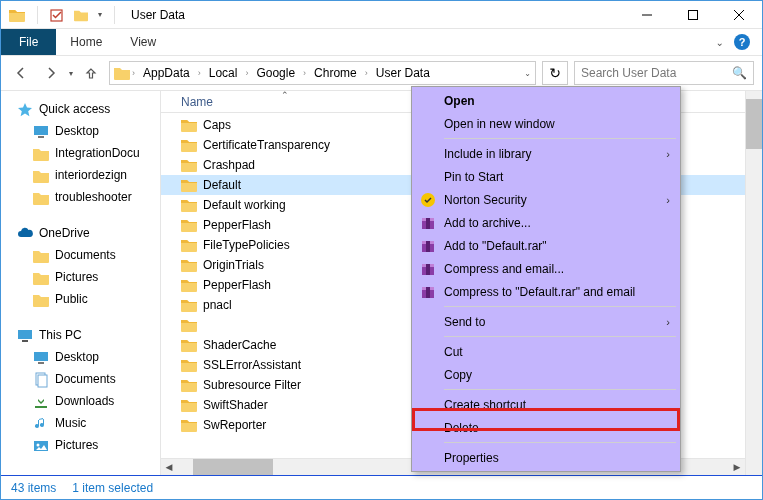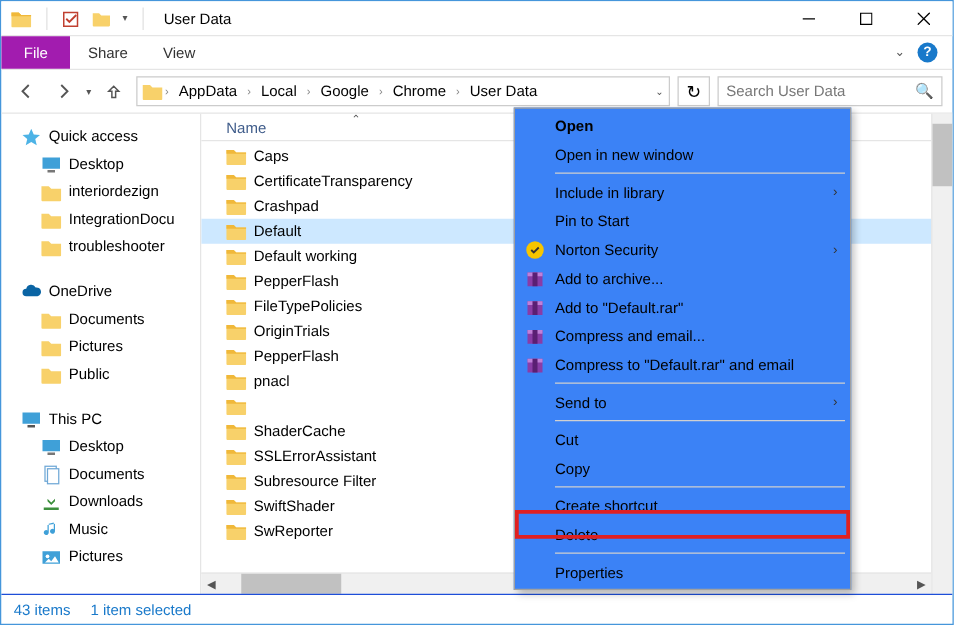--- a/index.html
+++ b/index.html
@@ -5,21 +5,21 @@
 *{box-sizing:border-box;margin:0;padding:0;font-family:"Segoe UI",Tahoma,sans-serif;font-size:12px;-webkit-user-select:none;user-select:none}
 body{width:763px;height:500px;border:1px solid #4596db;background:#fff;position:relative;overflow:hidden}
 .titlebar{height:28px;display:flex;align-items:center;background:#fff;border-bottom:1px solid #e5e5e5}
 .tb-icons{display:flex;gap:10px;padding:0 8px;align-items:center}
 .tb-icons .folder-small{width:16px;height:14px}
 .tb-icons .sep{width:1px;height:18px;background:#e1e1e1;margin:0 2px}
 .tb-title{padding-left:6px;font-size:12px}
 .win-ctrl{margin-left:auto;display:flex}
 .win-ctrl div{width:46px;height:28px;display:flex;align-items:center;justify-content:center;font-size:12px}
 .menubar{height:26px;display:flex;align-items:stretch}
-.file-tab{background:#a21caf;color:#fff;padding:4px 18px;display:flex;align-items:center}
+.file-tab{background:#0c4a6e;color:#fff;padding:4px 18px;display:flex;align-items:center}
 .menu-item{padding:4px 14px;display:flex;align-items:center;color:#333}
 .ribbon-chevron{margin-left:auto;display:flex;align-items:center;gap:10px;padding-right:12px}
 .help-icon{width:16px;height:16px;border-radius:50%;background:#1979ca;color:#fff;display:flex;align-items:center;justify-content:center;font-size:11px;font-weight:bold}
 .navbar{height:36px;display:flex;align-items:center;gap:6px;padding:0 8px;border-top:1px solid #e5e5e5;border-bottom:1px solid #e5e5e5}
 .nav-arrow{width:24px;height:24px;display:flex;align-items:center;justify-content:center;color:#555;border-radius:2px}
 .drop{font-size:8px;color:#555}
 .addr{flex:1;height:24px;border:1px solid #ccc;display:flex;align-items:center;padding:0 4px;gap:2px;overflow:hidden}
 .addr .folder-small{width:16px;height:14px;flex-shrink:0}
 .crumb{padding:0 6px;white-space:nowrap}
 .crumb-arr{color:#888;font-size:9px}
@@ -40,21 +40,21 @@
 .filelist{padding-top:2px}
 .file-row{display:flex;align-items:center;gap:6px;padding:2px 0 2px 20px;height:20px}
 .file-row.selected{background:#cde8ff}
 .file-label{}
 .scrollbar-v{position:absolute;right:0;top:90px;bottom:24px;width:17px;background:#f0f0f0;border-left:1px solid #e5e5e5}
 .scrollbar-v .thumb{width:100%;height:50px;background:#c1c1c1;margin-top:8px}
 .scrollbar-h{position:absolute;left:160px;right:17px;bottom:24px;height:17px;background:#f0f0f0;border-top:1px solid #e5e5e5;display:flex;align-items:center}
 .scrollbar-h .thumb{height:100%;width:80px;background:#c1c1c1;margin-left:16px}
 .scrollbar-h .arr{width:16px;height:16px;display:flex;align-items:center;justify-content:center;color:#555;font-size:9px}
 .statusbar{position:absolute;bottom:0;left:0;right:0;height:24px;border-top:1px solid #1d4ed8;display:flex;align-items:center;gap:16px;padding:0 10px;color:#1979ca}
-.context-menu{position:absolute;left:410px;top:85px;width:270px;background:#3b82f6;border:1px solid #a0a0a0;box-shadow:3px 3px 6px rgba(0,0,0,0.25);z-index:10;padding:2px}
+.context-menu{position:absolute;left:410px;top:85px;width:270px;background:#c4b5fd;border:1px solid #a0a0a0;box-shadow:3px 3px 6px rgba(0,0,0,0.25);z-index:10;padding:2px}
 .ctx-item{display:flex;align-items:center;height:23px;padding:0 8px 0 30px;position:relative}
 .ctx-item .arrow{margin-left:auto;font-size:11px;color:#333}
 .ctx-item .ctx-ico{position:absolute;left:6px;width:16px;height:16px}
 .ctx-item.bold{font-weight:bold}
 .ctx-sep{height:1px;background:#d0d0d0;margin:3px 2px 3px 30px}
 .ctx-highlight{position:absolute;border:3px solid #e02020;pointer-events:none}
 </style>
 </head>
 <body>
 
@@ -91,21 +91,21 @@
         <svg width="10" height="10">
           <line x1="0" y1="0" x2="10" y2="10" stroke="#000"></line>
           <line x1="10" y1="0" x2="0" y2="10" stroke="#000"></line>
         </svg>
       </div>
   </div>
 </div>
 
 <div class="menubar">
   <div class="file-tab">File</div>
-  <div class="menu-item">Share</div>
+  <div class="menu-item">Home</div>
   <div class="menu-item">View</div>
   <div class="ribbon-chevron">
     <span style="font-size:10px;color:#555">⌄</span>
     <div class="help-icon">?</div>
   </div>
 </div>
 
 <div class="navbar">
   <div class="nav-arrow">
       <svg width="14" height="14" viewBox="0 0 14 14">
@@ -159,27 +159,27 @@
           <svg class="ico" viewBox="0 0 16 16">
             <rect x="1" y="2" width="14" height="9" fill="#3fa0d8"></rect>
             <rect x="5" y="12" width="6" height="2" fill="#777"></rect>
           </svg>
           <span>Desktop</span>
         </div>
       <div class="side-item lvl2">
           <svg class="ico" viewBox="0 0 16 14">
             <path fill="#f8d16a" d="M0 2h6l2 2h8v9a1 1 0 0 1-1 1H1a1 1 0 0 1-1-1z"></path>
           </svg>
+          <span>IntegrationDocu</span>
+        </div>
+      <div class="side-item lvl2">
+          <svg class="ico" viewBox="0 0 16 14">
+            <path fill="#f8d16a" d="M0 2h6l2 2h8v9a1 1 0 0 1-1 1H1a1 1 0 0 1-1-1z"></path>
+          </svg>
           <span>interiordezign</span>
-        </div>
-      <div class="side-item lvl2">
-          <svg class="ico" viewBox="0 0 16 14">
-            <path fill="#f8d16a" d="M0 2h6l2 2h8v9a1 1 0 0 1-1 1H1a1 1 0 0 1-1-1z"></path>
-          </svg>
-          <span>IntegrationDocu</span>
         </div>
       <div class="side-item lvl2">
           <svg class="ico" viewBox="0 0 16 14">
             <path fill="#f8d16a" d="M0 2h6l2 2h8v9a1 1 0 0 1-1 1H1a1 1 0 0 1-1-1z"></path>
           </svg>
           <span>troubleshooter</span>
         </div>
     </div>
     <div class="side-group">
       <div class="side-item">

